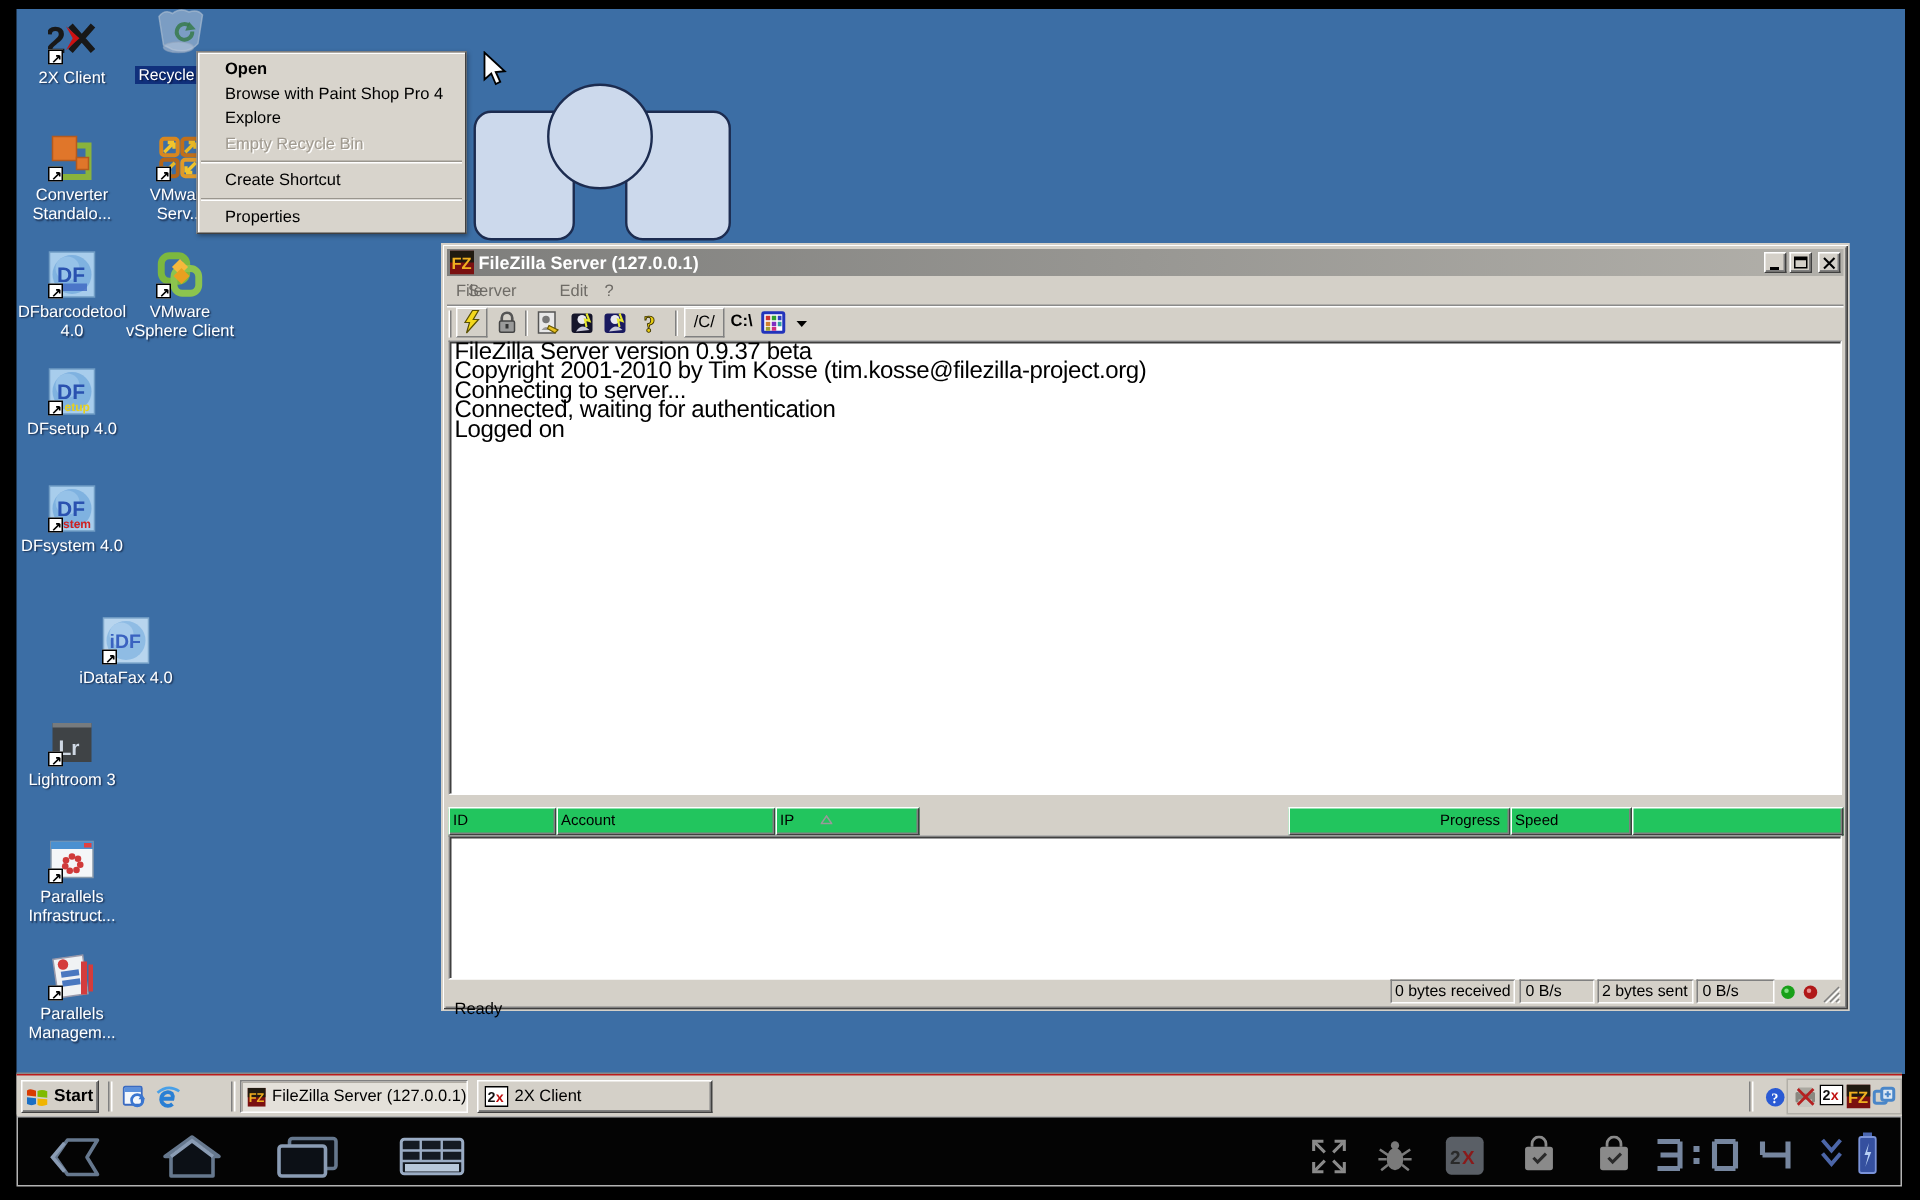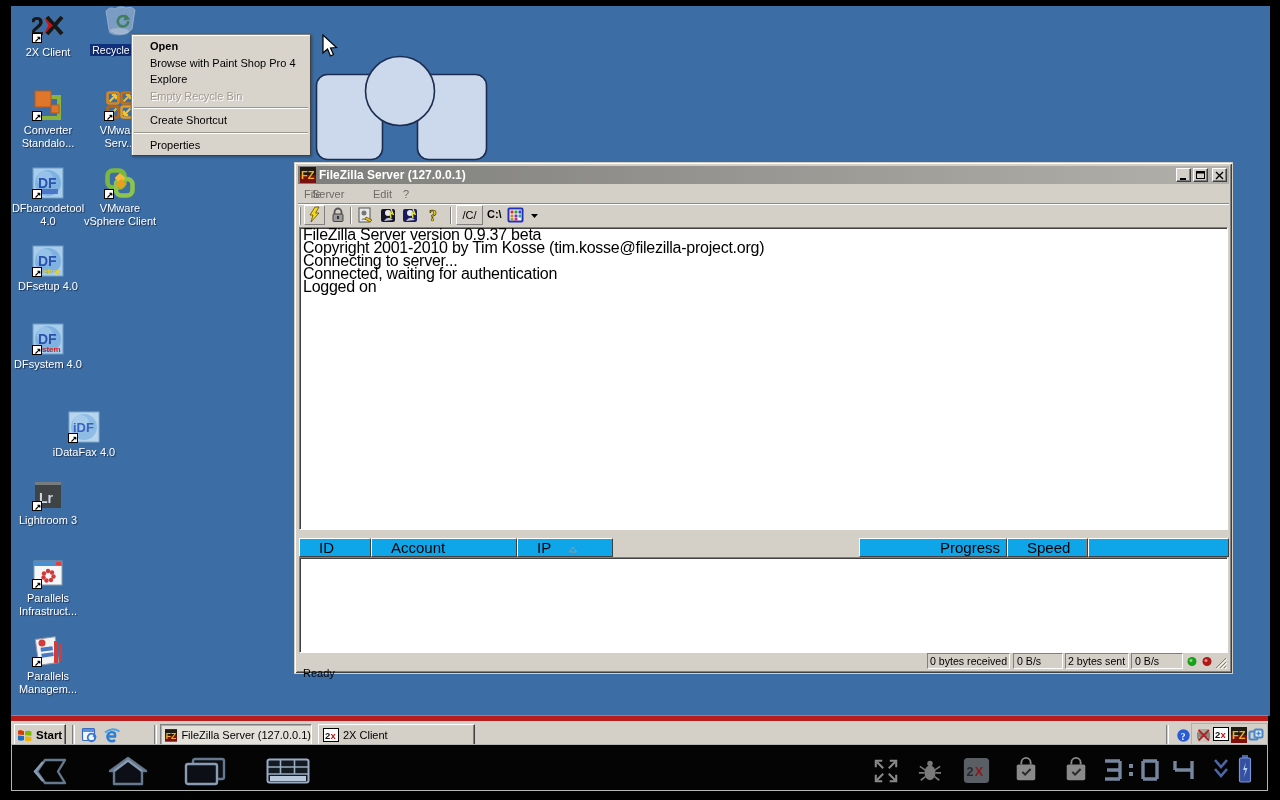--- a/index.html
+++ b/index.html
@@ -1,20 +1,20 @@
 <!DOCTYPE html>
 <html><head><meta charset="utf-8">
 <style>
 * { margin:0; padding:0; box-sizing:border-box; }
 svg { display:block; }
 html,body { width:1280px; height:800px; background:#000; overflow:hidden; }
 body { font-family:"Liberation Sans", sans-serif; position:relative; }
 .abs { position:absolute; }
 #desktop { left:11px; top:6px; width:1259px; height:710px; background:#3c6ea5; }
-#taskbar { left:11px; top:716px; width:1257px; height:28px; background:#d4d0c8; border-top:5px solid #b91c1c; box-shadow:0 -1px 0 #8a8a8a; }
+#taskbar { left:11px; top:716px; width:1257px; height:28px; background:#d4d0c8; border-top:1px solid #b91c1c; box-shadow:0 -1px 0 #8a8a8a; }
 .icncell { position:absolute; width:76px; text-align:center; }
 .icnimg { position:relative; width:32px; height:32px; margin:0 auto; }
 .icnlbl { margin-top:3px; font-size:11px; line-height:13px; color:#fff; text-shadow:1px 1px 1px rgba(0,0,20,0.55); }
 .shortcut { position:absolute; left:0px; bottom:0px; width:10px; height:10px; background:#fff; border:1px solid #000; }
 .shortcut svg { position:absolute; left:0; top:0; }
 
 #ctxmenu { left:131px; top:34px; width:180px; height:122px; background:#d8d4cc; border:1px solid #808080; border-right-color:#404040; border-bottom-color:#404040; box-shadow:inset 1px 1px 0 #fff, 1px 1px 3px rgba(0,0,0,0.35); padding-top:3px; z-index:30; }
 .mi { height:16.6px; line-height:16.6px; padding-left:18px; font-size:11px; color:#000; }
 .mi.b { font-weight:bold; }
 .mi.dis { color:#a09a90; text-shadow:1px 1px 0 #fff; }
@@ -23,21 +23,21 @@
 #fzwin { left:294px; top:162px; width:939px; height:512px; background:#d4d0c8; border:1px solid #d4d0c8; box-shadow:inset 1px 1px 0 #fff, inset -1px -1px 0 #404040, inset 2px 2px 0 #d4d0c8, inset -2px -2px 0 #808080; padding:3px; z-index:10; }
 #fztitle { position:absolute; left:3px; top:3px; right:3px; height:18px; background:linear-gradient(to right,#7e7e7c,#b2b0aa); display:flex; align-items:center; padding:0 2px; }
 #fztitle .ttxt { color:#fff; font-weight:bold; font-size:12px; margin-left:3px; letter-spacing:0px; }
 .wbtn { width:15px; height:14px; background:#d4d0c8; border:1px solid #fff; border-right-color:#404040; border-bottom-color:#404040; box-shadow:inset -1px -1px 0 #808080; position:relative; margin-left:2px; }
 #fzmenu { position:absolute; left:3px; top:22px; right:3px; height:18px; font-size:11px; color:#6e6b66; }
 #fzmenu span { position:absolute; top:3px; }
 #fztools { position:absolute; left:3px; top:42px; right:3px; height:21px; }
 #fzgroove { position:absolute; left:3px; top:40px; right:3px; height:2px; border-top:1px solid #8a8a8a; border-bottom:1px solid #fff; }
 #fzmsg { position:absolute; left:4px; top:64px; right:4px; height:303px; background:#fff; border:1px solid #808080; border-right-color:#fff; border-bottom-color:#fff; box-shadow:inset 1px 1px 0 #404040; font-size:16px; letter-spacing:-0.25px; line-height:12.9px; padding:1px 0 0 3px; color:#000; }
 #fzhdr { position:absolute; left:4px; top:375px; right:4px; height:19px; background:#d4d0c8; }
-.hcol { position:absolute; top:0; height:19px; background:#0ea5e9; border:1px solid #fff; border-right-color:#404040; border-bottom-color:#404040; box-shadow:inset -1px -1px 0 #808080; font-size:15px; line-height:17px; padding-left:19px; }
+.hcol { position:absolute; top:0; height:19px; background:#22c55e; border:1px solid #fff; border-right-color:#404040; border-bottom-color:#404040; box-shadow:inset -1px -1px 0 #808080; font-size:10px; line-height:17px; padding-left:2px; }
 #fzlist { position:absolute; left:4px; top:394px; right:4px; height:96px; background:#fff; border:1px solid #808080; border-right-color:#fff; border-bottom-color:#fff; box-shadow:inset 1px 1px 0 #404040; }
 #fzstatus { position:absolute; left:4px; bottom:3px; right:4px; height:19px; font-size:11px; }
 .scell { position:absolute; top:2px; height:16px; font-size:10.6px; border:1px solid #808080; border-right-color:#fff; border-bottom-color:#fff; line-height:14px; padding-left:3px; background:#d4d0c8; white-space:nowrap; overflow:hidden; }
 
 .tbtn { position:absolute; top:3px; height:22px; white-space:nowrap; overflow:hidden; background:#d4d0c8; border:1px solid #fff; border-right-color:#404040; border-bottom-color:#404040; box-shadow:inset -1px -1px 0 #808080; font-size:11px; display:flex; align-items:center; }
 .tbtn.pressed { background:#e4e1da; border:1px solid #808080; border-right-color:#fff; border-bottom-color:#fff; box-shadow:inset 1px 1px 0 #b0aca4; }
 .tsep { position:absolute; top:4px; width:3px; height:20px; border-left:1px solid #808080; border-right:1px solid #fff; }
 
 #navbar { left:11px; top:744px; width:1257px; height:47px; background:#040404; border:1px solid #b4b4b4; }
 </style></head>

